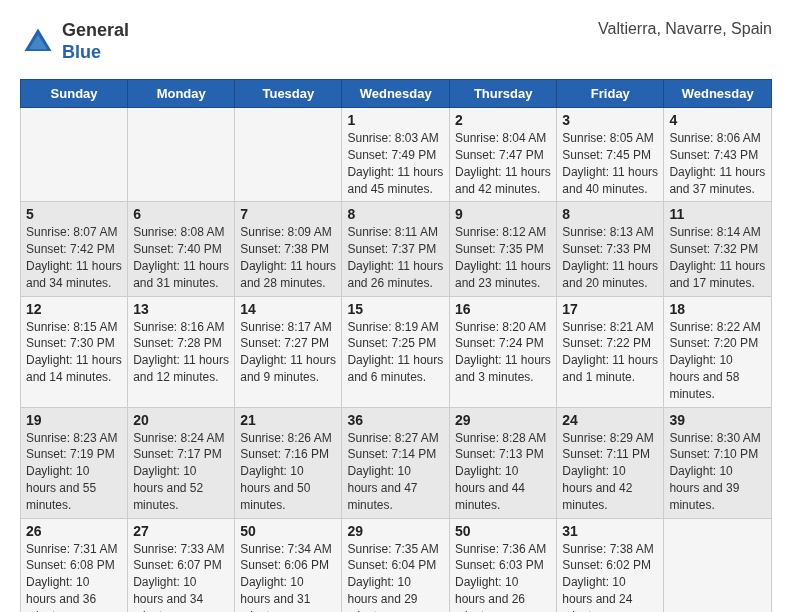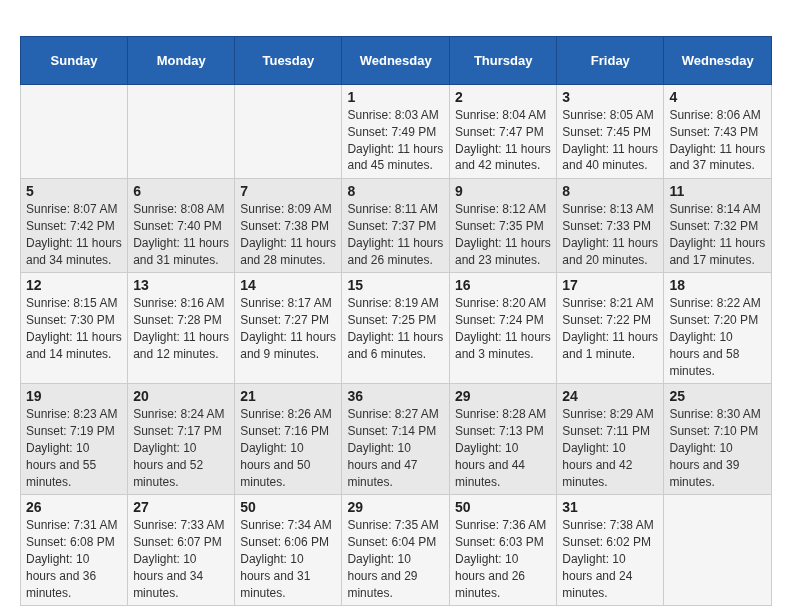--- a/index.html
+++ b/index.html
@@ -44,21 +44,21 @@
       font-size: 16px;
       color: #444;
     }
     table {
       width: 100%;
       border-collapse: collapse;
     }
     thead th {
       background-color: #2563b0;
       color: #fff;
-      padding: 16px 4px;
+      padding: 6px 4px;
       font-size: 13px;
       text-align: center;
       border: 1px solid #1a4a8a;
     }
     tbody tr {
       vertical-align: top;
     }
     tbody td {
       border: 1px solid #ccc;
       padding: 4px 5px;
@@ -83,21 +83,32 @@
     .day-info {
       font-size: 12px;
       color: #333;
       line-height: 1.4;
     }
   </style>
 </head>
 <body>
 
 <div class="header">
+  <div class="logo">
+    <svg class="logo-icon" viewBox="0 0 40 40">
+      <polygon points="20,5 35,30 5,30" fill="#2563b0"></polygon>
+      <polygon points="20,12 30,28 10,28" fill="#5a9fd4" opacity="0.6"></polygon>
+    </svg>
+    <div class="logo-text">
+      <div class="logo-general">General</div>
+      <div class="logo-blue">Blue</div>
+    </div>
+  </div>
   <div class="title-block">
+    <div class="location">Valtierra, Navarre, Spain</div>
   </div>
 </div>
 
 <table>
   <thead>
     <tr>
     <th>Sunday</th>
         <th>Monday</th>
         <th>Tuesday</th>
         <th>Wednesday</th>
@@ -207,21 +218,21 @@
         </td>
         <td>
           <span class="day-num">29</span>
           <div class="day-info">Sunrise: 8:28 AM<br>Sunset: 7:13 PM<br>Daylight: 10 hours and 44 minutes.</div>
         </td>
         <td>
           <span class="day-num">24</span>
           <div class="day-info">Sunrise: 8:29 AM<br>Sunset: 7:11 PM<br>Daylight: 10 hours and 42 minutes.</div>
         </td>
         <td>
-          <span class="day-num">25</span>
+          <span class="day-num">39</span>
           <div class="day-info">Sunrise: 8:30 AM<br>Sunset: 7:10 PM<br>Daylight: 10 hours and 39 minutes.</div>
         </td>
       </tr>
       <tr>
         <td>
           <span class="day-num">26</span>
           <div class="day-info">Sunrise: 7:31 AM<br>Sunset: 6:08 PM<br>Daylight: 10 hours and 36 minutes.</div>
         </td>
         <td>
           <span class="day-num">27</span>

